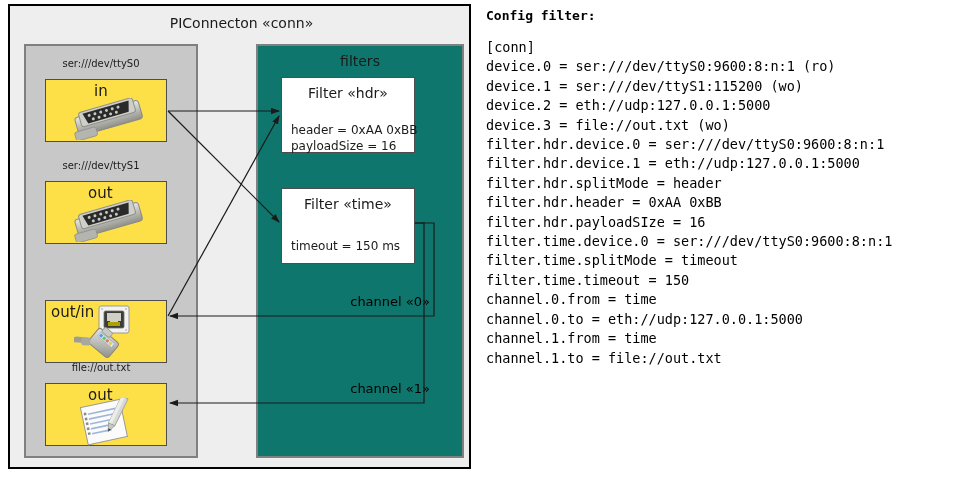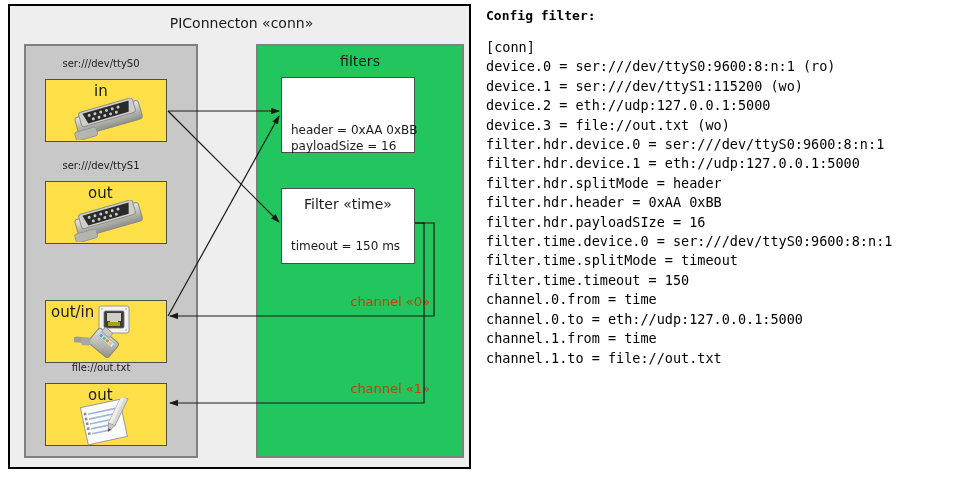--- a/index.html
+++ b/index.html
@@ -23,21 +23,21 @@
   }
 
   
   .devices-panel{
     position:absolute;left:14px;top:38px;width:174px;height:414px;
     background:#c8c8c8;border:2px solid #808080;box-sizing:border-box;
   }
   
   .filters-panel{
     position:absolute;left:246px;top:38px;width:208px;height:414px;
-    background:#22c55e;border:2px solid #808080;box-sizing:border-box;
+    background:#0f766e;border:2px solid #808080;box-sizing:border-box;
   }
   .panel-title{
     position:absolute;left:0;top:7px;width:100%;text-align:center;
     font-size:14px;color:#1a1a1a;
   }
 
   
   .dev-label{
     position:absolute;text-align:center;font-size:10px;color:#1a1a1a;
     white-space:nowrap;
@@ -61,21 +61,21 @@
   .filter-title{
     position:absolute;left:0;top:7px;width:100%;text-align:center;
     font-size:14px;color:#1a1a1a;
   }
   .filter-attr{
     position:absolute;left:9px;font-size:12px;color:#1a1a1a;white-space:nowrap;margin-top:10px;
   }
 
   
   .chan-label{
-    position:absolute;font-size:13px;color:#c2410c;white-space:nowrap;
+    position:absolute;font-size:13px;color:#000000;white-space:nowrap;
     text-align:right;
   }
 
   
   .edges{position:absolute;left:0;top:0;width:482px;height:484px;}
 
   
   .config{
     position:absolute;left:482px;top:0;width:482px;height:484px;
   }
@@ -232,20 +232,21 @@
             <rect x="36" y="-2" width="3.5" height="30" fill="#ececea"></rect>
             <path d="M36 28 L43 28 L39.5 36 Z" fill="#c9c9c3" stroke="#9b9b96" stroke-width="0.7"></path>
             <path d="M38.3 33 L41 33 L39.5 36 Z" fill="#3a3a38"></path>
           </g>
         </g>
       </svg>
     </span>
   </div>
 
   <div class="filter-box" style="left:281px;top:77px;width:134px;height:76px;">
+    <div class="filter-title">Filter «hdr»</div>
     <div class="filter-attr" style="top:35px;">header = 0xAA 0xBB</div>
     <div class="filter-attr" style="top:51px;">payloadSize = 16</div>
   </div>
 
   <div class="filter-box" style="left:281px;top:188px;width:134px;height:76px;">
     <div class="filter-title">Filter «time»</div>
     <div class="filter-attr" style="top:40px;">timeout = 150 ms</div>
   </div>
 
   <div class="chan-label" style="left:240px;top:294px;width:190px;">channel «0»</div>

